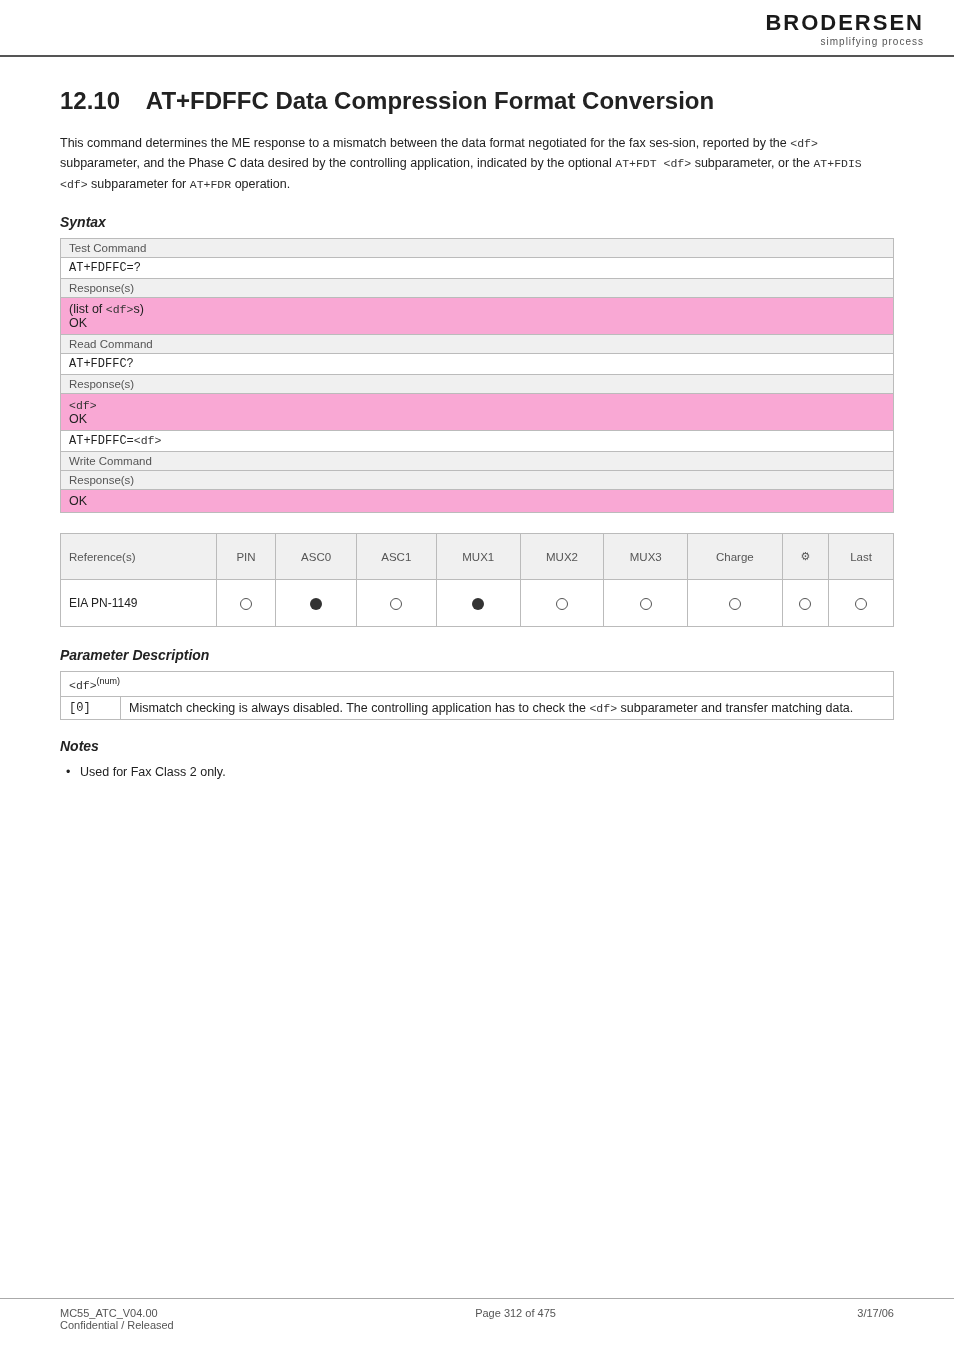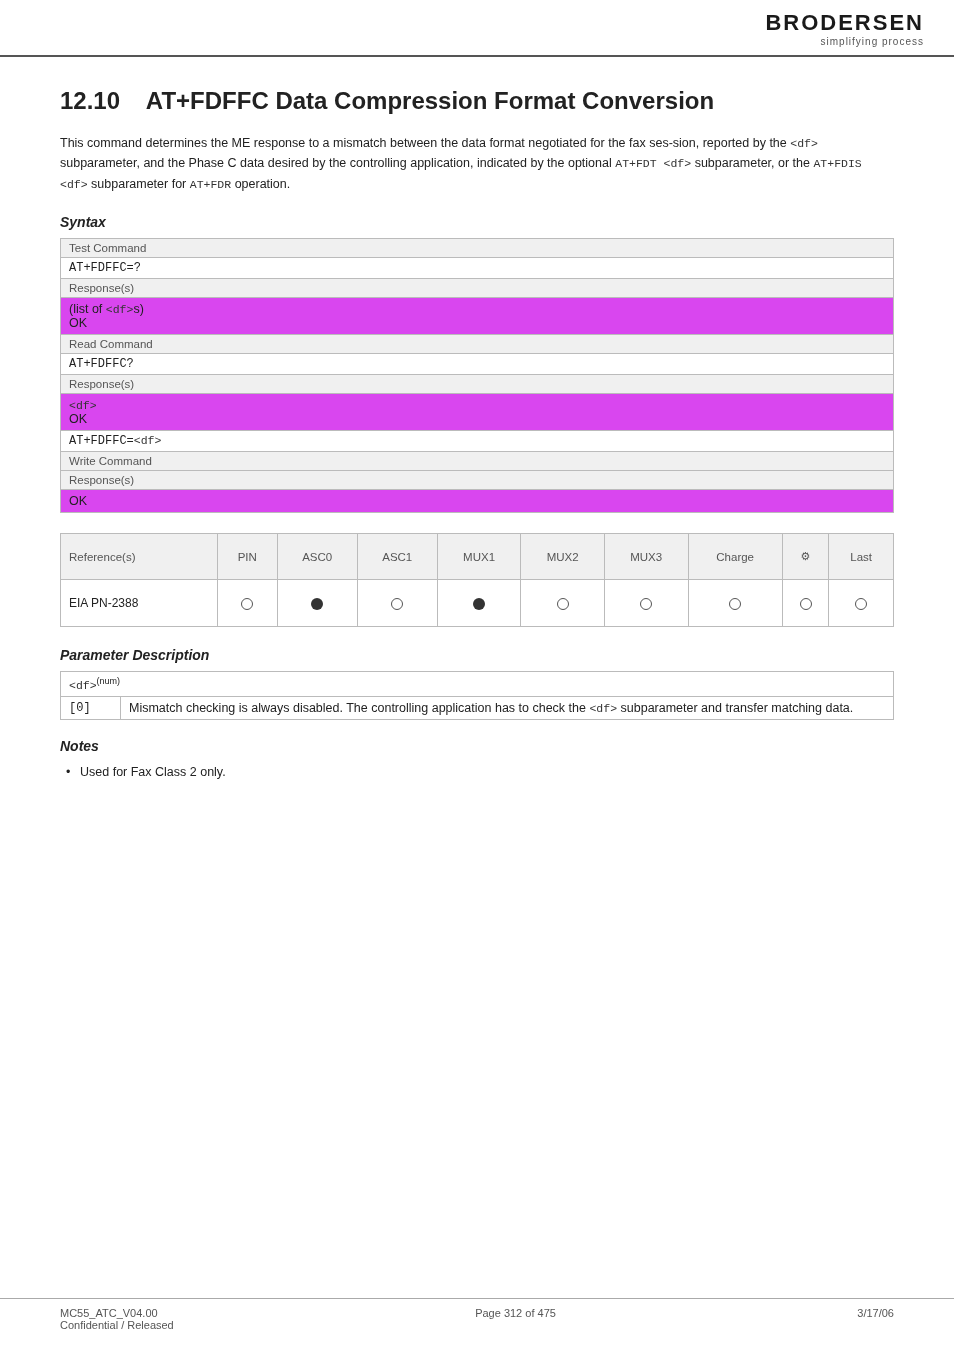--- a/index.html
+++ b/index.html
@@ -80,21 +80,21 @@
       padding: 4px 8px;
       vertical-align: top;
     }
     .syntax-table .row-header {
       background: #f0f0f0;
       color: #555;
       font-size: 11.5px;
       padding: 3px 8px;
     }
     .syntax-table .row-content {
-      background: #d946ef;
+      background: #f9a8d4;
       padding: 4px 8px;
     }
     .syntax-table .row-content-code {
       font-family: 'Courier New', Courier, monospace;
       font-size: 12px;
       padding: 3px 8px;
     }
     
     .ref-table {
       width: 100%;
@@ -300,21 +300,21 @@
           <th class="ref-header">MUX1</th>
           <th class="ref-header">MUX2</th>
           <th class="ref-header">MUX3</th>
           <th class="ref-header">Charge</th>
           <th class="ref-header"><span class="v-icon">⚙</span></th>
           <th class="ref-header">Last</th>
         </tr>
       </thead>
       <tbody>
         <tr>
-          <td class="ref-label">EIA PN-2388</td>
+          <td class="ref-label">EIA PN-1149</td>
           <td><span class="circle-empty"></span></td>
           <td><span class="circle-filled"></span></td>
           <td><span class="circle-empty"></span></td>
           <td><span class="circle-filled"></span></td>
           <td><span class="circle-empty"></span></td>
           <td><span class="circle-empty"></span></td>
           <td><span class="circle-empty"></span></td>
           <td><span class="circle-empty"></span></td>
           <td><span class="circle-empty"></span></td>
         </tr>

